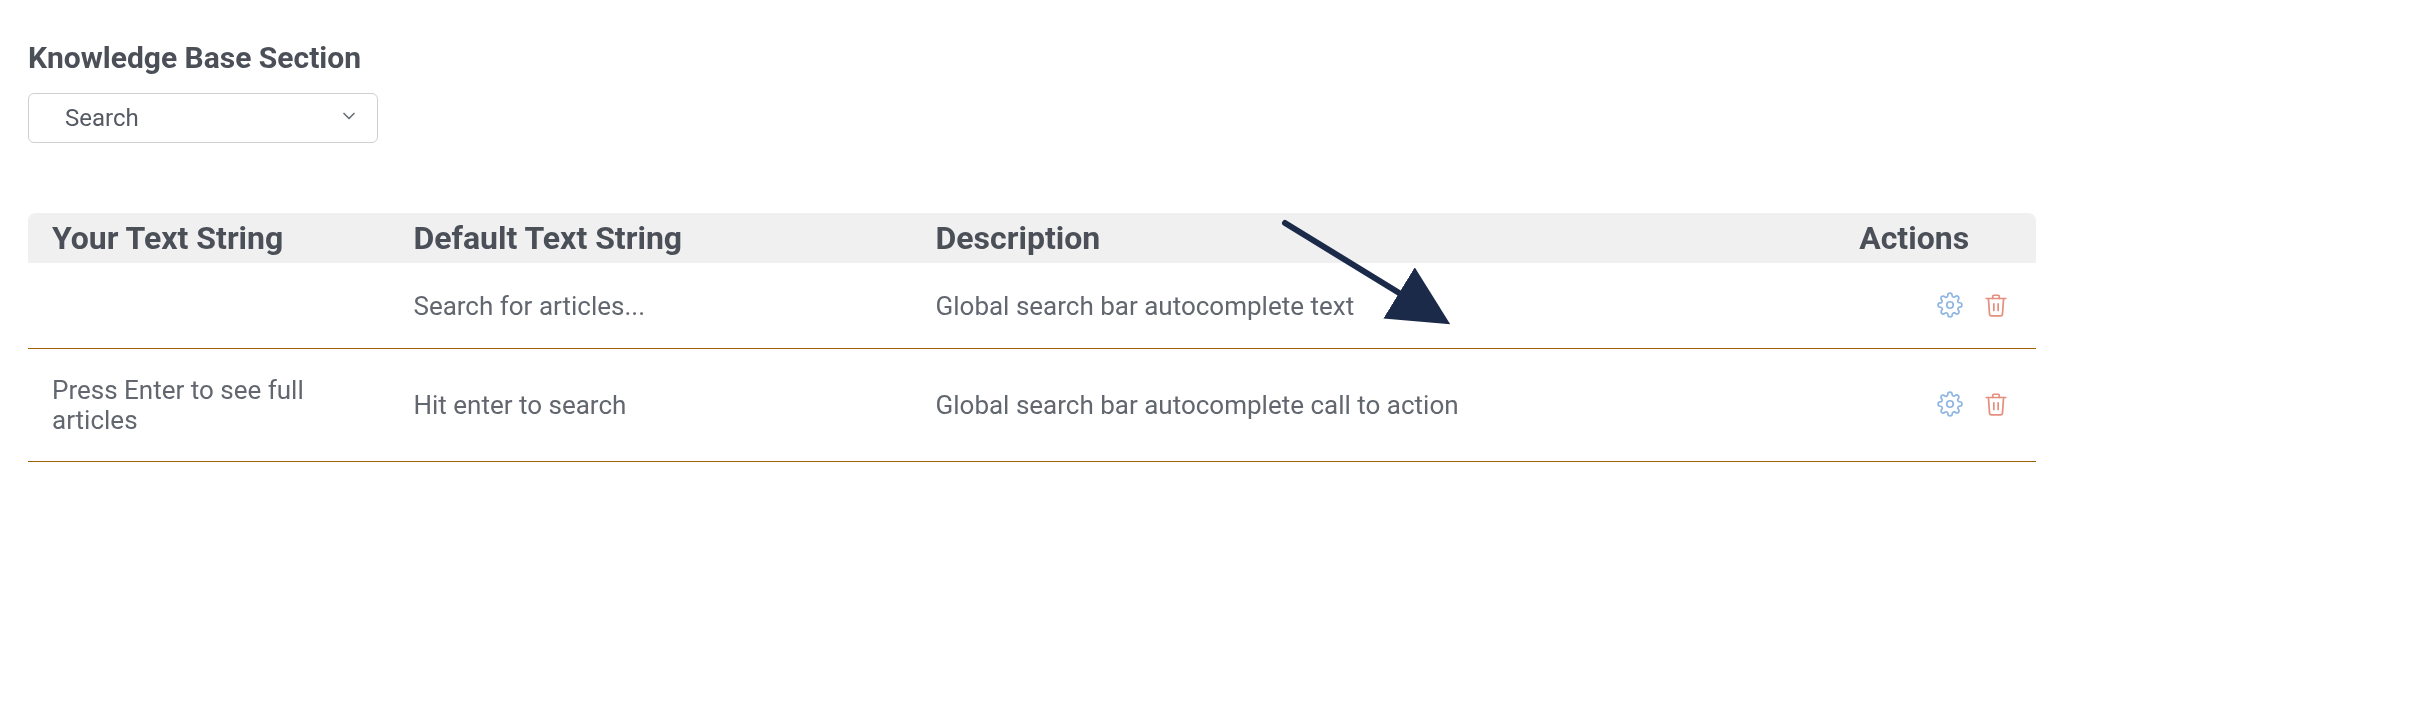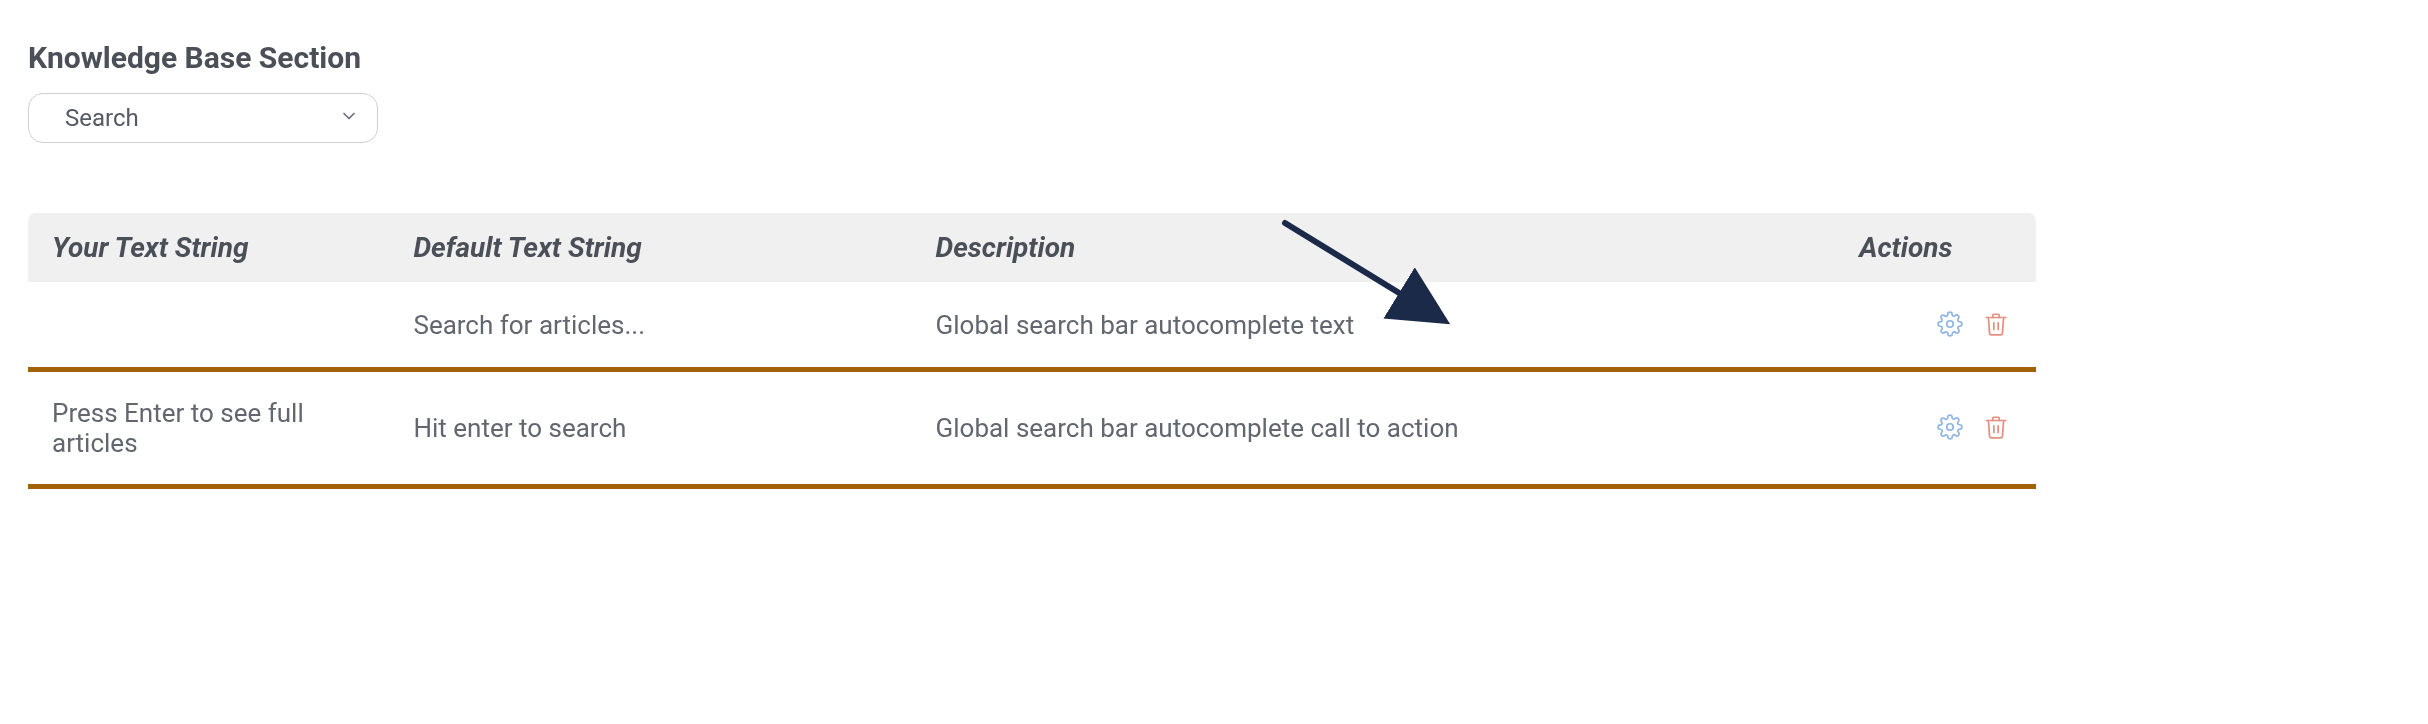--- a/index.html
+++ b/index.html
@@ -19,21 +19,21 @@
     font-size: 30px;
     font-weight: 700;
     color: #4b5058;
     margin: 0 0 18px 0;
   }
   .select-wrap {
     position: relative;
     width: 350px;
     height: 50px;
     border: 1px solid #cfcfcf;
-    border-radius: 15px;
+    border-radius: 6px;
     background: #fff;
     display: flex;
     align-items: center;
     padding: 0 44px 0 36px;
     cursor: pointer;
   }
   .select-wrap .label {
     font-size: 24px;
     color: #555a64;
   }
@@ -48,35 +48,34 @@
   }
   table {
     width: 100%;
     border-collapse: collapse;
   }
   thead tr {
     background: #f0f0f1;
   }
   th {
     text-align: left;
-    font-size: 28px;
+    font-size: 32px;
     font-weight: 700;
     color: #4b5058;
-    padding: 18px 24px;
+    padding: 6px 24px;
     border-top-left-radius: 0;
-    font-style: italic;
   }
   thead th:first-child { border-top-left-radius: 8px; }
   thead th:last-child  { border-top-right-radius: 8px; }
   th.actions-head { text-align: left; }
   tbody td {
     font-size: 26px;
     color: #62676f;
     padding: 26px 24px;
-    border-bottom: 5px solid #a16207;
+    border-bottom: 1px solid #a16207;
     vertical-align: middle;
   }
   td.actions {
     text-align: right;
     white-space: nowrap;
   }
   .icon-btn {
     display: inline-flex;
     align-items: center;
     justify-content: center;

